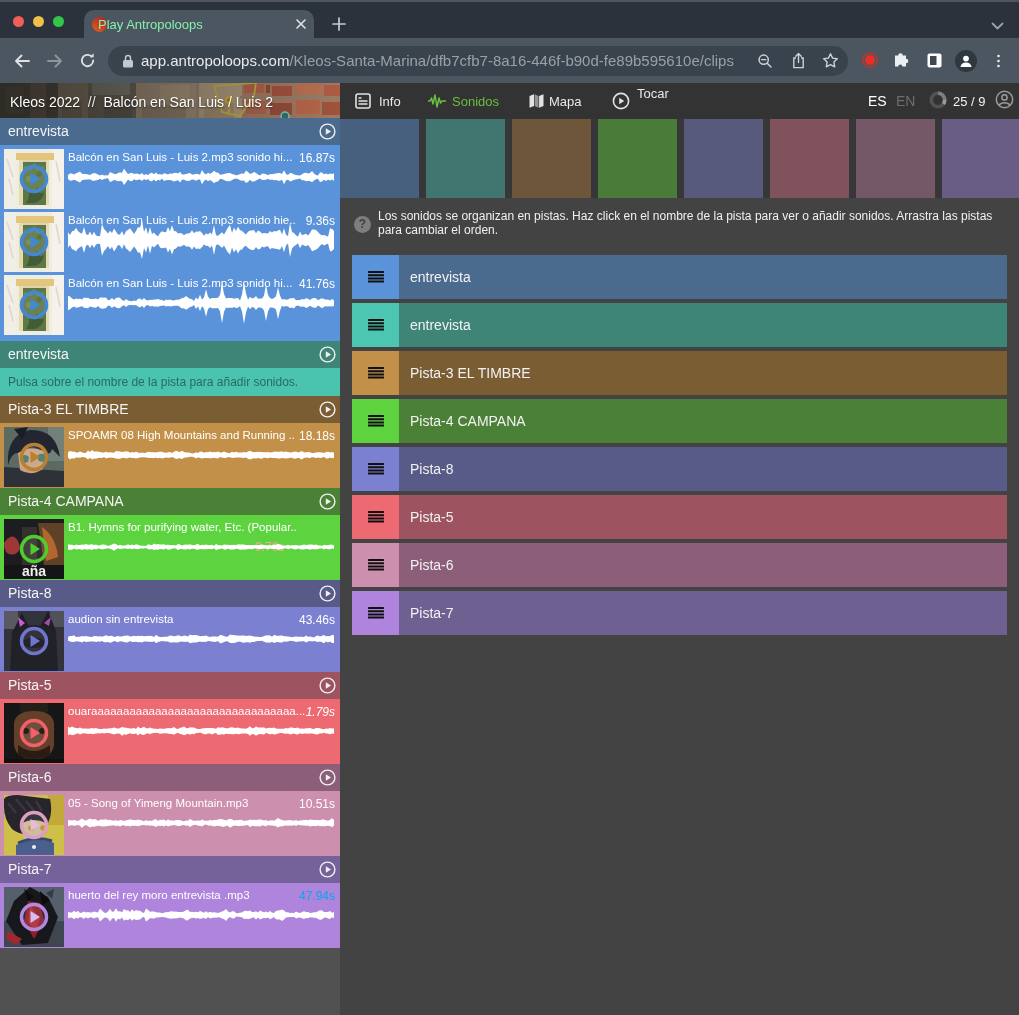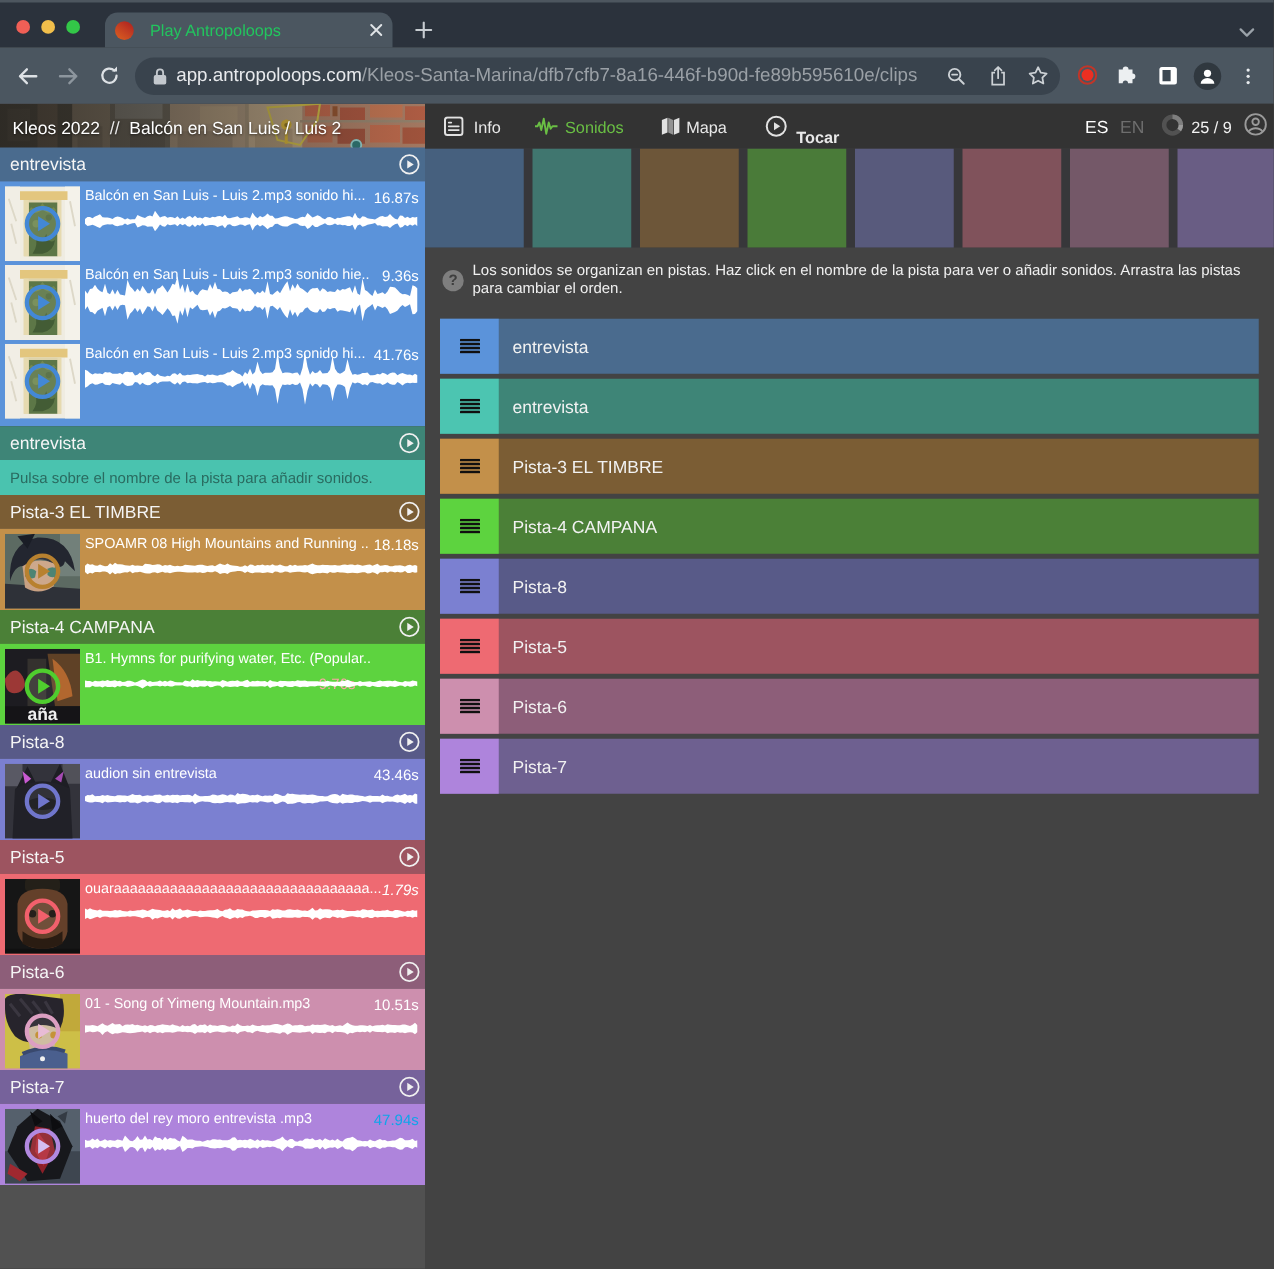--- a/index.html
+++ b/index.html
@@ -8,21 +8,21 @@
 </style></head>
 <body>
 
 <div class="abs" style="left:0;top:0;width:1019px;height:38px;background:#2b323c;"></div>
 <div class="abs" style="left:0;top:0;width:1019px;height:2px;background:#4d565f;"></div>
 <div class="abs" style="left:13px;top:16px;width:11px;height:11px;border-radius:50%;background:#f05f56;"></div>
 <div class="abs" style="left:33px;top:16px;width:11px;height:11px;border-radius:50%;background:#f2bf4b;"></div>
 <div class="abs" style="left:53px;top:16px;width:11px;height:11px;border-radius:50%;background:#33c748;"></div>
 <div class="abs" style="left:84px;top:10px;width:230px;height:28px;background:#4b5660;border-radius:10px 10px 0 0;"></div>
 <div class="abs" style="left:92px;top:17px;width:15px;height:15px;border-radius:50%;background:linear-gradient(215deg,#b3281f 15%,#c23d22 45%,#d35420 80%);"></div>
-<div class="abs" style="left:120px;top:17px;font-size:13px;color:#22c55e;text-align:center;">Play Antropoloops</div>
+<div class="abs" style="left:98px;top:17px;font-size:13px;color:#86efac;text-align:center;">Play Antropoloops</div>
 <svg class="abs" style="left:295px;top:18px" width="12" height="12" viewBox="0 0 12 12">
     <path d="M2 2 L10 10 M10 2 L2 10" stroke="#dfe3e6" stroke-width="1.6" stroke-linecap="round"></path>
   </svg>
 <svg class="abs" style="left:332px;top:17px" width="14" height="14" viewBox="0 0 14 14">
     <path d="M7 1 V13 M1 7 H13" stroke="#c7ccd1" stroke-width="1.7" stroke-linecap="round"></path>
   </svg>
 <svg class="abs" style="left:991px;top:22px" width="13" height="9" viewBox="0 0 13 9">
     <path d="M1.5 1.5 L6.5 6.5 L11.5 1.5" stroke="#9aa2a9" stroke-width="1.8" fill="none" stroke-linecap="round" stroke-linejoin="round"></path>
   </svg>
 
@@ -135,21 +135,21 @@
 <svg class="abs" style="left:528px;top:93px" width="17" height="16" viewBox="0 0 17 16">
     <path d="M1.5 3 L6 1.2 V13 L1.5 14.8 Z" fill="#e2e2e2"></path>
     <path d="M6.6 1.2 L10.5 3 V14.8 L6.6 13 Z" fill="#e2e2e2" fill-opacity="0.55"></path>
     <path d="M11.1 3 L15.5 1.2 V13 L11.1 14.8 Z" fill="#e2e2e2"></path>
   </svg>
 <div class="abs" style="left:549px;top:94px;font-size:13px;color:#e8e8e8;">Mapa</div>
 <svg class="abs" style="left:612px;top:92px" width="18" height="18" viewBox="0 0 18 18">
     <circle cx="9" cy="9" r="7.6" stroke="#e2e2e2" stroke-width="1.6" fill="none"></circle>
     <path d="M7.2 5.8 L12.2 9 L7.2 12.2 Z" fill="#e2e2e2"></path>
   </svg>
-<div class="abs" style="left:637px;top:102px;font-size:13px;color:#e8e8e8;font-weight:bold;">Tocar</div>
+<div class="abs" style="left:637px;top:86px;font-size:13px;color:#e8e8e8;">Tocar</div>
 <div class="abs" style="left:868px;top:93px;font-size:14px;color:#ffffff;">ES</div>
 <div class="abs" style="left:896px;top:93px;font-size:14px;color:#6e6e6e;">EN</div>
 <svg class="abs" style="left:929px;top:91px" width="18" height="18" viewBox="0 0 18 18">
     <circle cx="9" cy="9" r="6.7" stroke="#525252" stroke-width="3.6" fill="none"></circle>
     <path d="M9 2.3 a6.7 6.7 0 0 1 6.7 6.7" stroke="#7e7e7e" stroke-width="3.6" fill="none"></path>
     <path d="M15.7 9 a6.7 6.7 0 0 1 -1.3 4" stroke="#9a9a9a" stroke-width="3.6" fill="none"></path>
   </svg>
 <div class="abs" style="left:953px;top:94px;font-size:13px;color:#f2f2f2;">25 / 9</div>
 <svg class="abs" style="left:995px;top:90px" width="19" height="19" viewBox="0 0 19 19">
     <circle cx="9.5" cy="9.5" r="8.2" stroke="#9a9a9a" stroke-width="1.5" fill="none"></circle>
@@ -463,21 +463,21 @@
       <circle cx="27" cy="33" r="2.8" fill="#c08a28"></circle>
       <circle cx="39" cy="33" r="2.8" fill="#c08a28"></circle>
       <path d="M12 50 q20 -10 38 -2 l0 12 l-38 0 Z" fill="#4a5f8e"></path>
       <path d="M14 48 q18 -8 34 -2" stroke="#39496e" stroke-width="3" fill="none"></path>
       <circle cx="30" cy="52" r="2" fill="#f0f0f0"></circle>
     </svg></div>
 <svg class="abs" style="left:19px;top:810px" width="30" height="30" viewBox="0 0 30 30">
     <circle cx="15" cy="15" r="12.5" stroke="#dc9fc2" stroke-width="3.5" fill="rgba(255,255,255,0.08)"></circle>
     <path d="M11.5 9 L21 15 L11.5 21 Z" fill="#e8bcd6"></path>
   </svg>
-<div class="abs" style="left:68px;top:797px;width:228px;font-size:11.5px;color:#fff;white-space:nowrap;overflow:hidden;">01 - Song of Yimeng Mountain.mp3</div>
+<div class="abs" style="left:68px;top:797px;width:228px;font-size:11.5px;color:#fff;white-space:nowrap;overflow:hidden;">05 - Song of Yimeng Mountain.mp3</div>
 <div class="abs" style="left:255px;top:797px;width:80px;font-size:12px;color:#fff;text-align:right;white-space:nowrap;">10.51s</div>
 <div class="abs" style="left:68px;top:816px;">
     <svg width="266" height="14" viewBox="0 0 266 14" style="display:block">
       <path d="M0,7.0 L0,4.1 L2,4.3 L4,4.4 L6,4.0 L8,4.4 L10,5.0 L12,3.8 L14,2.5 L16,3.9 L18,4.5 L20,3.5 L22,2.4 L24,3.6 L26,3.3 L28,3.2 L30,5.0 L32,3.8 L34,3.6 L36,3.8 L38,3.1 L40,4.2 L42,3.8 L44,4.4 L46,4.8 L48,4.1 L50,4.9 L52,3.9 L54,4.2 L56,5.0 L58,4.2 L60,3.9 L62,3.3 L64,3.8 L66,3.9 L68,4.3 L70,3.4 L72,4.1 L74,4.6 L76,5.3 L78,4.0 L80,5.0 L82,4.6 L84,5.0 L86,3.6 L88,3.2 L90,4.9 L92,3.8 L94,4.0 L96,3.4 L98,4.9 L100,3.6 L102,4.3 L104,4.4 L106,4.8 L108,4.1 L110,3.9 L112,4.1 L114,4.9 L116,5.3 L118,4.4 L120,4.7 L122,2.7 L124,4.2 L126,4.7 L128,4.8 L130,4.4 L132,4.7 L134,3.6 L136,4.4 L138,4.8 L140,4.7 L142,4.0 L144,4.4 L146,4.1 L148,4.1 L150,3.5 L152,3.1 L154,3.2 L156,3.8 L158,4.4 L160,3.5 L162,2.7 L164,3.2 L166,4.6 L168,4.1 L170,4.2 L172,3.7 L174,4.0 L176,4.9 L178,4.6 L180,4.6 L182,3.4 L184,4.0 L186,3.8 L188,4.0 L190,3.8 L192,3.3 L194,4.0 L196,4.5 L198,4.0 L200,5.0 L202,4.5 L204,4.2 L206,4.8 L208,3.4 L210,1.9 L212,3.3 L214,4.1 L216,4.6 L218,4.6 L220,4.2 L222,4.1 L224,4.4 L226,4.7 L228,3.9 L230,4.9 L232,4.4 L234,4.2 L236,4.1 L238,3.8 L240,4.3 L242,3.4 L244,3.7 L246,4.0 L248,3.9 L250,4.1 L252,4.2 L254,3.5 L256,3.5 L258,4.2 L260,4.8 L262,3.8 L264,2.2 L266,4.1 L266,7.0 L266,9.6 L264,11.3 L262,10.0 L260,9.8 L258,10.0 L256,10.6 L254,10.0 L252,10.2 L250,9.6 L248,10.3 L246,10.0 L244,10.0 L242,10.5 L240,9.4 L238,9.7 L236,9.6 L234,9.6 L232,9.3 L230,8.7 L228,10.1 L226,8.9 L224,9.7 L222,9.4 L220,9.8 L218,9.4 L216,9.8 L214,10.6 L212,10.2 L210,11.5 L208,10.2 L206,9.7 L204,9.6 L202,9.5 L200,9.1 L198,10.6 L196,9.4 L194,9.4 L192,10.5 L190,10.1 L188,10.4 L186,10.1 L184,9.7 L182,11.2 L180,9.1 L178,9.3 L176,9.8 L174,9.7 L172,10.1 L170,9.9 L168,9.7 L166,9.5 L164,10.5 L162,11.8 L160,10.0 L158,9.7 L156,10.9 L154,10.5 L152,10.2 L150,9.8 L148,10.0 L146,10.5 L144,9.8 L142,9.6 L140,9.4 L138,8.6 L136,9.1 L134,10.6 L132,9.7 L130,9.8 L128,8.7 L126,9.1 L124,9.6 L122,11.1 L120,9.5 L118,9.7 L116,9.1 L114,9.3 L112,9.9 L110,10.0 L108,9.6 L106,9.1 L104,9.4 L102,9.7 L100,10.6 L98,9.2 L96,10.5 L94,9.8 L92,10.0 L90,9.7 L88,11.1 L86,9.9 L84,9.6 L82,9.7 L80,9.3 L78,9.6 L76,9.1 L74,9.1 L72,9.7 L70,10.2 L68,9.8 L66,9.8 L64,9.7 L62,10.6 L60,9.7 L58,10.3 L56,9.3 L54,9.5 L52,10.5 L50,9.4 L48,10.2 L46,9.2 L44,9.6 L42,9.8 L40,10.1 L38,10.3 L36,10.5 L34,10.4 L32,9.9 L30,9.7 L28,10.3 L26,10.7 L24,10.6 L22,11.4 L20,10.3 L18,8.9 L16,9.7 L14,12.0 L12,9.8 L10,8.9 L8,9.6 L6,9.7 L4,9.2 L2,9.6 L0,10.2 Z" fill="#ffffff" fill-opacity="1.0"></path>
     </svg>
   </div>
 <div class="abs" style="left:0;top:856px;width:340px;height:27px;background:#76629b;"></div>
 <div class="abs" style="left:8px;top:861px;font-size:14px;color:#f5f5f5;">Pista-7</div>
 <svg class="abs" style="left:319px;top:861px" width="17" height="17" viewBox="0 0 17 17">
     <circle cx="8.5" cy="8.5" r="7.4" stroke="#f0f0f0" stroke-width="1.4" fill="none"></circle>

